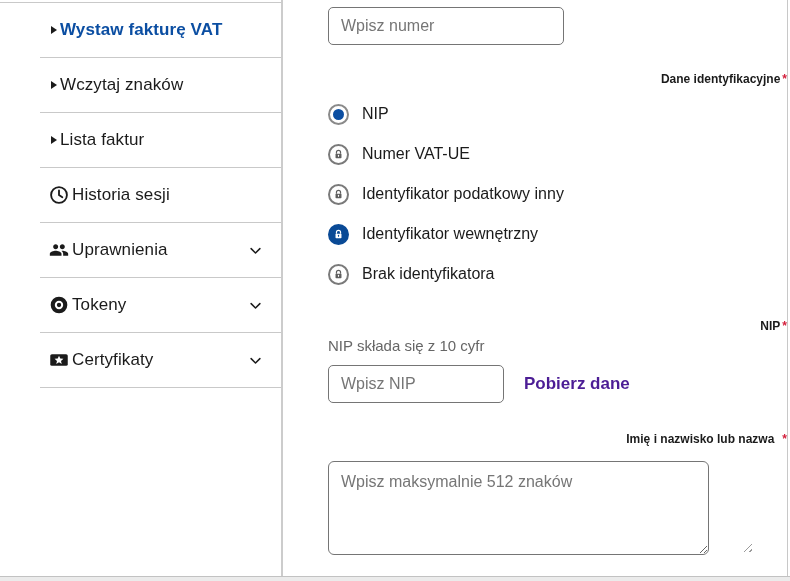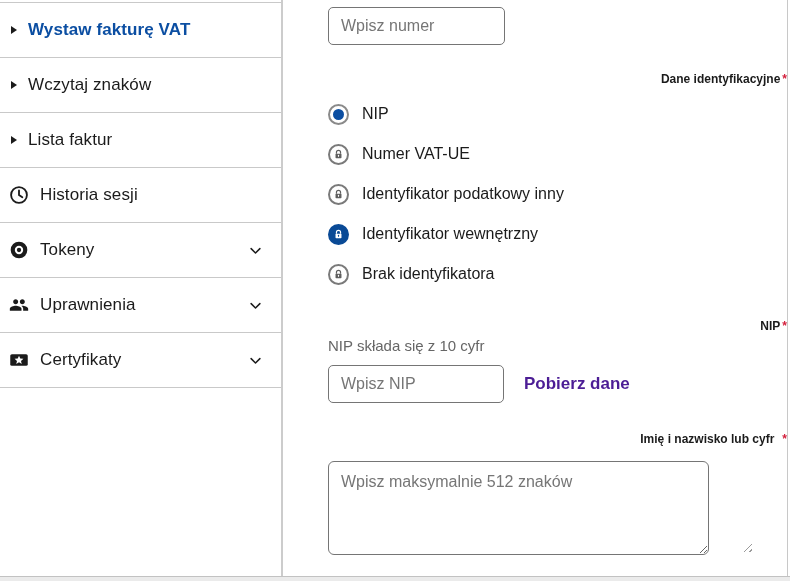--- a/index.html
+++ b/index.html
@@ -23,21 +23,21 @@
 
   
   .sidebar {
     position:absolute; left:0; top:0; bottom:5px; width:283px;
     background:#fff; border-right:2px solid #cccccc;
   }
   .sidebar ul { list-style:none; margin-top:2px; border-top:1px solid #c9c9c9; }
   .sidebar li {
     display:flex; align-items:center; height:55px;
     padding:0 14px 0 9px; border-bottom:1px solid #c9c9c9;
-    font-size:17px; cursor:pointer; gap:11px;
+    font-size:17px; cursor:pointer; gap:3px;margin-left:40px;
   }
   .sidebar li .label { flex:1 1 auto; letter-spacing:.1px; }
   .sidebar li.active .label { color:#0b4ea2; font-weight:700; }
 
   .tri {
     width:0; height:0; flex:0 0 auto; margin-left:2px;
     border-left:6px solid #1b1b1b;
     border-top:4px solid transparent;
     border-bottom:4px solid transparent;
   }
@@ -49,21 +49,21 @@
     position:absolute; left:285px; top:0; right:3px; bottom:5px;
     background:#fff; padding:7px 0 0 43px;
   }
 
   .text-input {
     height:38px; border:1px solid #757575; border-radius:5px;
     padding:0 12px; font-size:16px; color:#1b1b1b;
     font-family:"Liberation Sans", sans-serif; background:#fff; outline:none;
   }
   .text-input::placeholder { color:#767676; opacity:1; }
-  .input-number { width:177px; display:block; }
+  .input-number { width:236px; display:block; }
 
   .field-label { font-size:12px; font-weight:700; color:#1b1b1b;text-align:right; }
   .req { color:#d4213d; font-weight:700; margin-left:2px; }
   .req.spaced { margin-left:8px; }
 
   .section-label { margin-top:27px; }
 
   .radio-group { margin-top:8px; }
   .radio-row { display:flex; align-items:center; height:40px; gap:13px; }
   .radio-row .r-label { font-size:16px; color:#1b1b1b; }
@@ -132,35 +132,35 @@
       <li>
         <svg class="s-icon" viewBox="0 0 24 24">
           <circle cx="12" cy="12" r="9.5" fill="none" stroke="#1b1b1b" stroke-width="2.2"></circle>
           <path d="M12 6.5 V12 l4 2.6" fill="none" stroke="#1b1b1b" stroke-width="2.2" stroke-linecap="round"></path>
         </svg>
         <span class="label">Historia sesji</span>
       </li>
 
       <li>
         <svg class="s-icon" viewBox="0 0 24 24">
+          <path fill="#1b1b1b" d="M16 11c1.66 0 2.99-1.34 2.99-3S17.66 5 16 5s-3 1.34-3 3 1.34 3 3 3zm-8 0c1.66 0 2.99-1.34 2.99-3S9.66 5 8 5 5 6.34 5 8s1.34 3 3 3zm0 2c-2.33 0-7 1.17-7 3.5V19h14v-2.5c0-2.33-4.67-3.5-7-3.5zm8 0c-.29 0-.62.02-.97.05 1.16.84 1.97 1.97 1.97 3.45V19h6v-2.5c0-2.33-4.67-3.5-7-3.5z"></path>
+        </svg>
+        <span class="label">Uprawnienia</span>
+        <svg class="chev" viewBox="0 0 24 24">
+          <path d="M5 9l7 7 7-7" fill="none" stroke="#1b1b1b" stroke-width="2.4" stroke-linecap="round" stroke-linejoin="round"></path>
+        </svg>
+      </li>
+
+      <li>
+        <svg class="s-icon" viewBox="0 0 24 24">
           <circle cx="12" cy="12" r="10" fill="#1b1b1b"></circle>
           <circle cx="12" cy="12" r="5" fill="#ffffff"></circle>
           <circle cx="12" cy="12" r="2.6" fill="#1b1b1b"></circle>
         </svg>
         <span class="label">Tokeny</span>
-        <svg class="chev" viewBox="0 0 24 24">
-          <path d="M5 9l7 7 7-7" fill="none" stroke="#1b1b1b" stroke-width="2.4" stroke-linecap="round" stroke-linejoin="round"></path>
-        </svg>
-      </li>
-
-      <li>
-        <svg class="s-icon" viewBox="0 0 24 24">
-          <path fill="#1b1b1b" d="M16 11c1.66 0 2.99-1.34 2.99-3S17.66 5 16 5s-3 1.34-3 3 1.34 3 3 3zm-8 0c1.66 0 2.99-1.34 2.99-3S9.66 5 8 5 5 6.34 5 8s1.34 3 3 3zm0 2c-2.33 0-7 1.17-7 3.5V19h14v-2.5c0-2.33-4.67-3.5-7-3.5zm8 0c-.29 0-.62.02-.97.05 1.16.84 1.97 1.97 1.97 3.45V19h6v-2.5c0-2.33-4.67-3.5-7-3.5z"></path>
-        </svg>
-        <span class="label">Uprawnienia</span>
         <svg class="chev" viewBox="0 0 24 24">
           <path d="M5 9l7 7 7-7" fill="none" stroke="#1b1b1b" stroke-width="2.4" stroke-linecap="round" stroke-linejoin="round"></path>
         </svg>
       </li>
 
       <li>
         <svg class="s-icon" viewBox="0 0 24 24">
           <rect x="1.5" y="5" width="21" height="14" rx="2" fill="#1b1b1b"></rect>
           <polygon fill="#ffffff" points="12,6.8 13.5,10.3 17.3,10.6 14.4,13.1 15.3,16.8 12,14.8 8.7,16.8 9.6,13.1 6.7,10.6 10.5,10.3"></polygon>
         </svg>
@@ -244,21 +244,21 @@
       <span>NIP</span><span class="req">*</span>
     </div>
     <div class="hint">NIP składa się z 10 cyfr</div>
 
     <div class="nip-row">
       <input class="text-input input-nip" type="text" placeholder="Wpisz NIP" style="">
       <button class="fetch-link">Pobierz dane</button>
     </div>
 
     <div class="field-label name-label">
-      <span>Imię i nazwisko lub cyfr</span><span class="req spaced">*</span>
+      <span>Imię i nazwisko lub nazwa</span><span class="req spaced">*</span>
     </div>
 
     <div class="ta-wrap">
       <textarea class="text-area" placeholder="Wpisz maksymalnie 512 znaków" style=""></textarea>
       <span class="resize-grip"></span>
     </div>
 
   </main>
 
   <div class="right-edge"></div>

